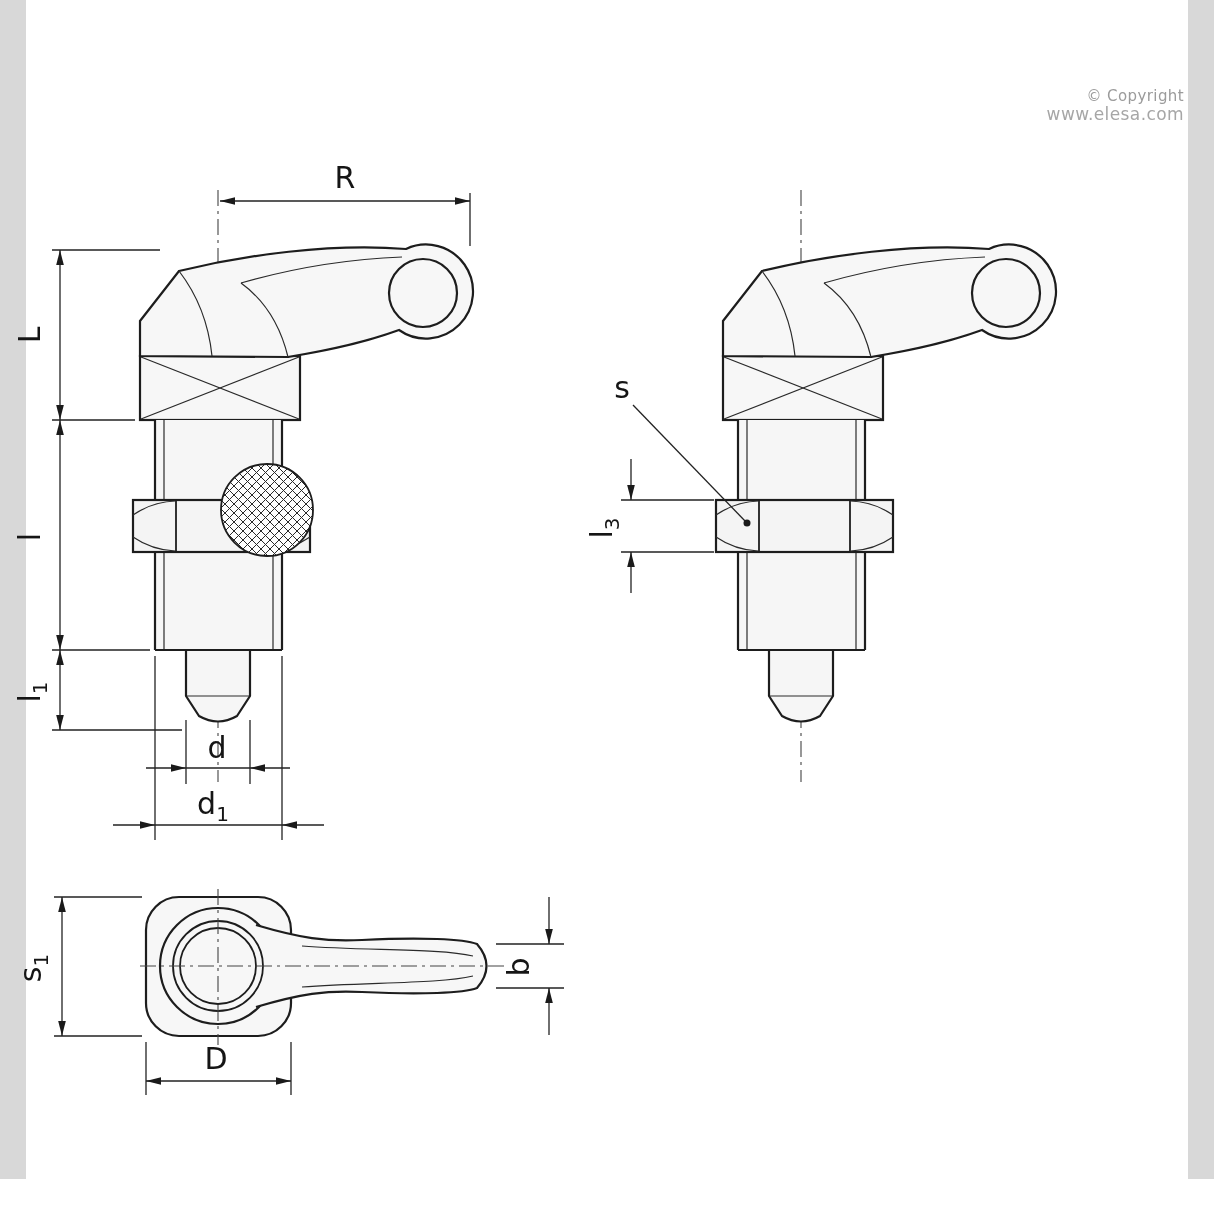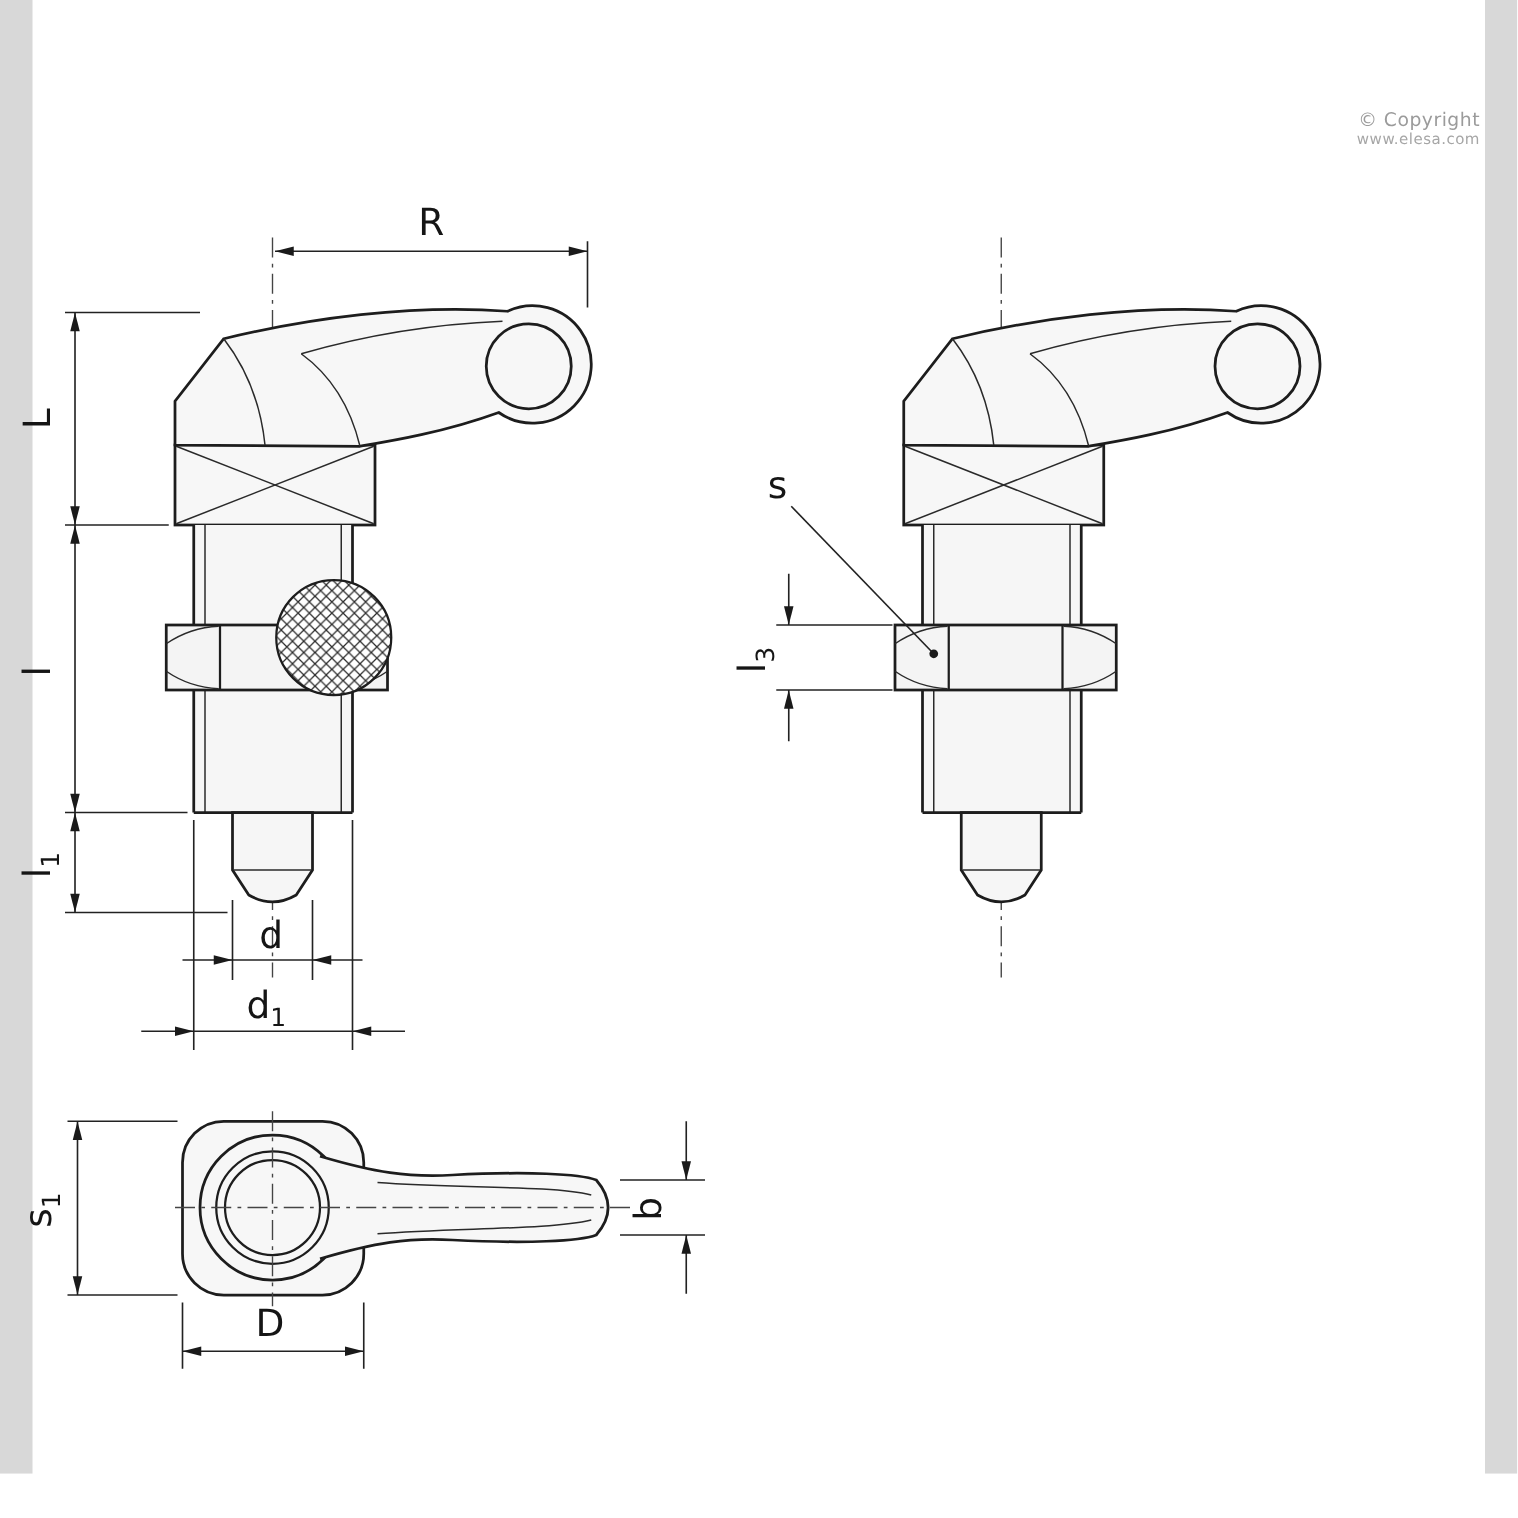--- a/index.html
+++ b/index.html
@@ -6,21 +6,21 @@
   .stage{position:relative;width:1214px;height:1179px;background:#ffffff;overflow:hidden;
          font-family:"DejaVu Sans","Liberation Sans",sans-serif;}
   .edge-bar{position:absolute;top:0;width:26px;height:1214px;background:#d8d8d8;}
   .edge-bar.left{left:0;}
   .edge-bar.right{right:0;}
   svg{position:absolute;left:0;top:0;}
   .branding{position:absolute;top:88px;right:30px;text-align:right;z-index:5;line-height:1.1;}
   .branding .copyright{font-size:15px;color:#9b9b9b;letter-spacing:0.4px;}
   .branding .logo-row{color:#b9babc;font-weight:bold;font-size:58px;letter-spacing:1px;line-height:1.0;}
   .branding .logo-row .reg{font-size:15px;vertical-align:super;font-weight:bold;}
-  .branding .website{font-size:12px;color:#a6a6a6;letter-spacing:0.4px;}
+  .branding .website{font-size:17px;color:#a6a6a6;letter-spacing:0.4px;}
   .dimtxt{font-size:30px;fill:#151515;}
   .dimsub{font-size:20px;fill:#151515;}
   .outline{fill:none;stroke:#1d1d1d;stroke-width:2.2;}
   .filled{fill:#f7f7f7;stroke:#1d1d1d;stroke-width:2.2;}
   .thin{fill:none;stroke:#2a2a2a;stroke-width:1.2;}
   .dim{stroke:#222;stroke-width:1.3;fill:none;}
   .center{stroke:#444;stroke-width:1.1;fill:none;stroke-dasharray:16 5 3 5;}
 </style>
 </head>
 <body>

